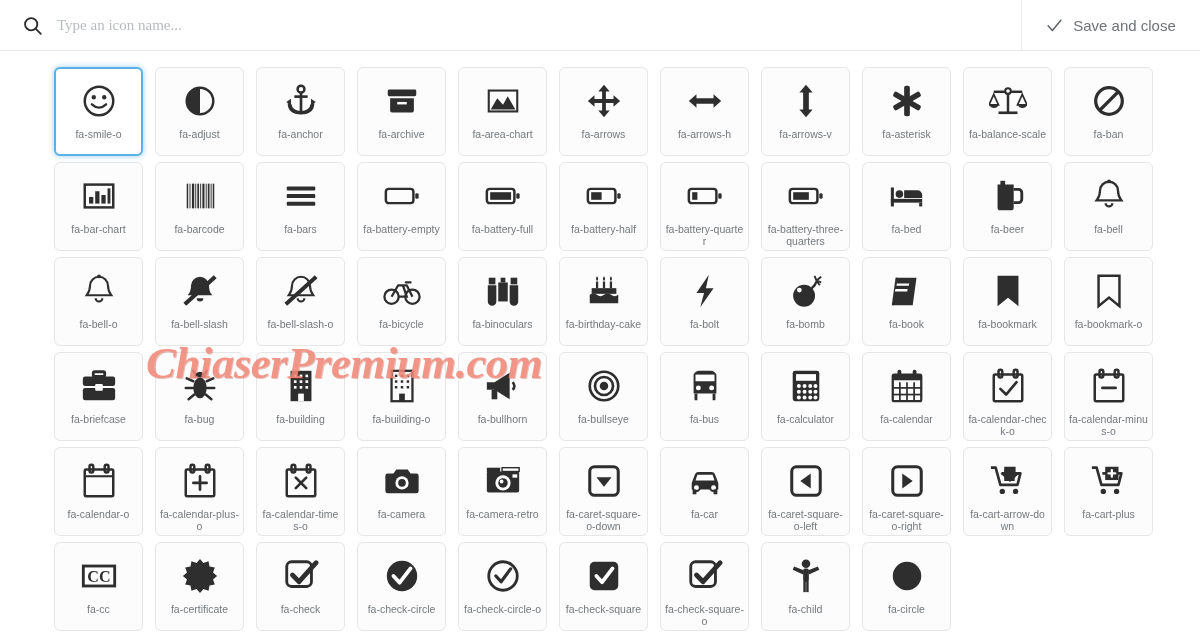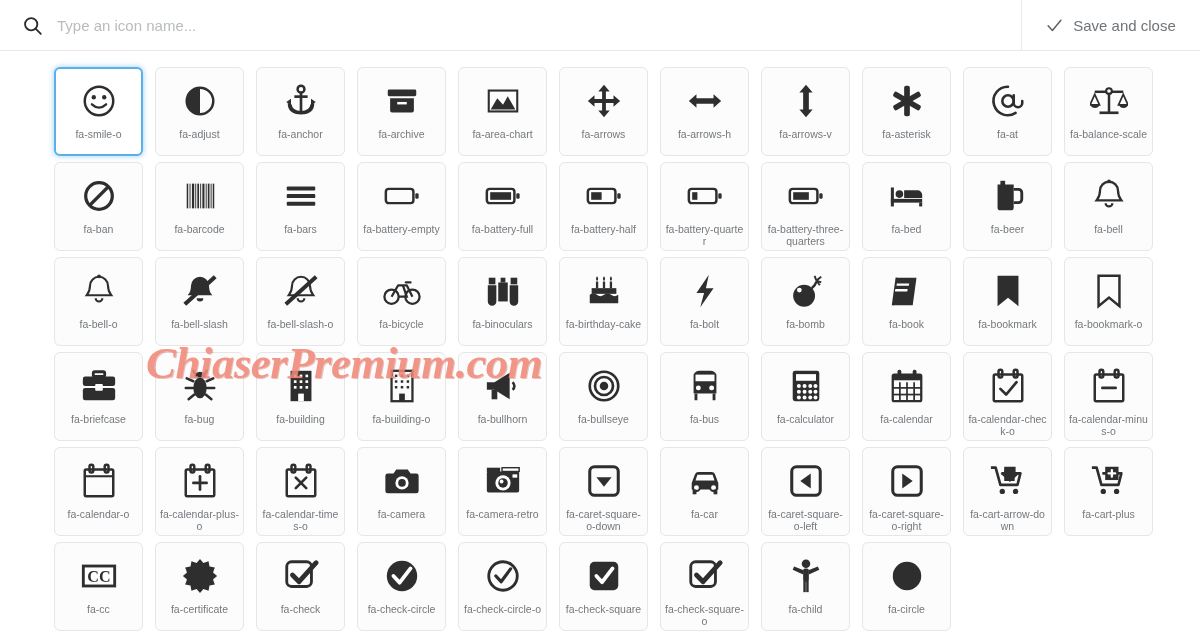--- a/index.html
+++ b/index.html
@@ -25,21 +25,21 @@
     align-items: center;
     padding-left: 22px;
     gap: 14px;
     border-right: 1px solid #ececec;
   }
   .search-icon { width: 21px; height: 21px; flex: 0 0 auto; display:block; }
   .search-input {
     flex: 1 1 auto;
     border: 0;
     outline: 0;
-    font-family: Liberation Sans, sans-serif;
+    font-family: Liberation Serif, serif;
     font-size: 15px;
     color: #555;
     background: transparent;
     height: 100%;
   }
   .search-input::placeholder { color: #b9bcbe; }
 
   .save-btn {
     flex: 0 0 auto;
     width: 178px;
@@ -260,32 +260,20 @@
               </g>
             </svg>
           </div>
           <div class="label">fa-asterisk</div>
         </div>
       </div>
       <div class="cell">
         <div class="tile">
           <div class="glyph">
             <svg viewBox="0 0 40 40" width="38" height="38">
-              <path d="M20 5 a15 15 0 1 0 8 27.5" fill="none" stroke="#2e2e2e" stroke-width="2.7" stroke-linecap="round"></path>
-              <circle cx="20" cy="20" r="6" fill="none" stroke="#2e2e2e" stroke-width="2.7"></circle>
-              <path d="M26 14 v8 a4.5 4.5 0 0 0 9 0 v-2" fill="none" stroke="#2e2e2e" stroke-width="2.7" stroke-linecap="round"></path>
-            </svg>
-          </div>
-          <div class="label">fa-at</div>
-        </div>
-      </div>
-      <div class="cell">
-        <div class="tile">
-          <div class="glyph">
-            <svg viewBox="0 0 40 40" width="38" height="38">
               <rect x="18.7" y="8" width="2.6" height="25" fill="#2e2e2e"></rect>
               <rect x="5" y="9" width="30" height="2.6" fill="#2e2e2e"></rect>
               <rect x="10" y="31" width="20" height="2.8" fill="#2e2e2e"></rect>
               <circle cx="20" cy="9.5" r="3" fill="#fff" stroke="#2e2e2e" stroke-width="2.2"></circle>
               <path d="M5 13 l5 11 h-10 Z" fill="none" stroke="#2e2e2e" stroke-width="1.8"></path>
               <path d="M0.5 24 h9.5 a5 5 0 0 1 -9.5 0 Z" fill="#2e2e2e"></path>
               <path d="M35 13 l5 11 h-10 Z" fill="none" stroke="#2e2e2e" stroke-width="1.8"></path>
               <path d="M30.5 24 h9.5 a5 5 0 0 1 -9.5 0 Z" fill="#2e2e2e"></path>
             </svg>
           </div>
@@ -294,20 +282,34 @@
       </div>
       <div class="cell">
         <div class="tile">
           <div class="glyph">
             <svg viewBox="0 0 40 40" width="38" height="38">
               <circle cx="20" cy="20" r="14" fill="none" stroke="#2e2e2e" stroke-width="3.4"></circle>
               <line x1="10" y1="30" x2="30" y2="10" stroke="#2e2e2e" stroke-width="3.4"></line>
             </svg>
           </div>
           <div class="label">fa-ban</div>
+        </div>
+      </div>
+      <div class="cell">
+        <div class="tile">
+          <div class="glyph">
+            <svg viewBox="0 0 40 40" width="38" height="38">
+              <rect x="5" y="8" width="30" height="24" fill="none" stroke="#2e2e2e" stroke-width="2.6"></rect>
+              <rect x="9.5" y="21" width="4.5" height="7" fill="#2e2e2e"></rect>
+              <rect x="16" y="15" width="4.5" height="13" fill="#2e2e2e"></rect>
+              <rect x="22.5" y="19" width="4.5" height="9" fill="#2e2e2e"></rect>
+              <rect x="29" y="12" width="3" height="16" fill="#2e2e2e"></rect>
+            </svg>
+          </div>
+          <div class="label">fa-bar-chart</div>
         </div>
       </div>
       <div class="cell">
         <div class="tile">
           <div class="glyph">
             <svg viewBox="0 0 40 40" width="38" height="38">
               <g fill="#2e2e2e">
                 <rect x="6" y="7" width="1.6" height="26"></rect>
                 <rect x="9" y="7" width="1" height="26"></rect>
                 <rect x="11.5" y="7" width="2.4" height="26"></rect>

